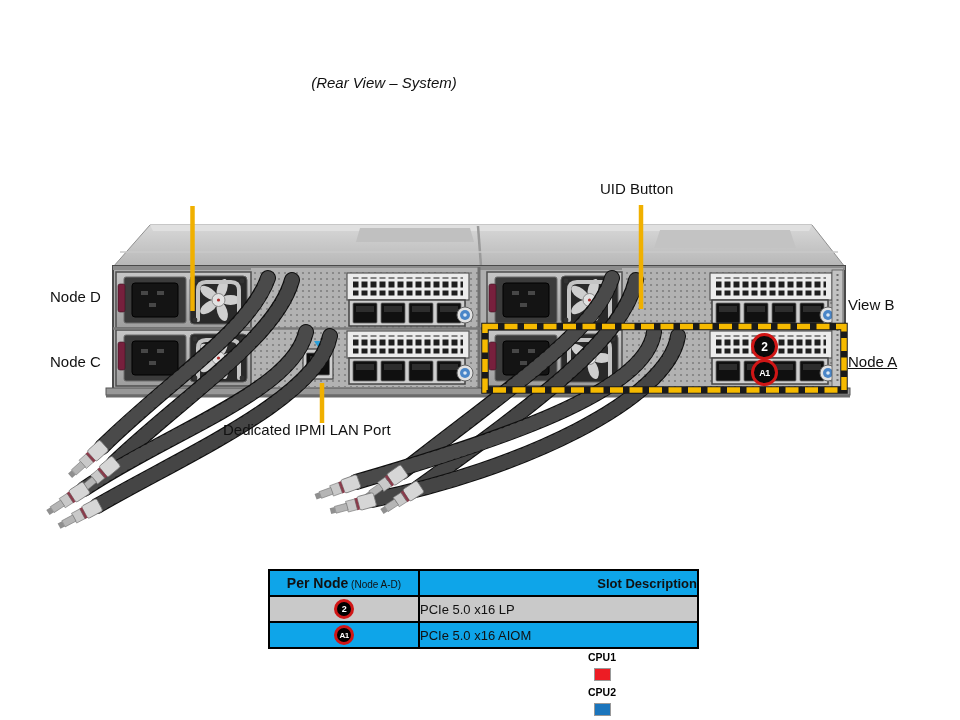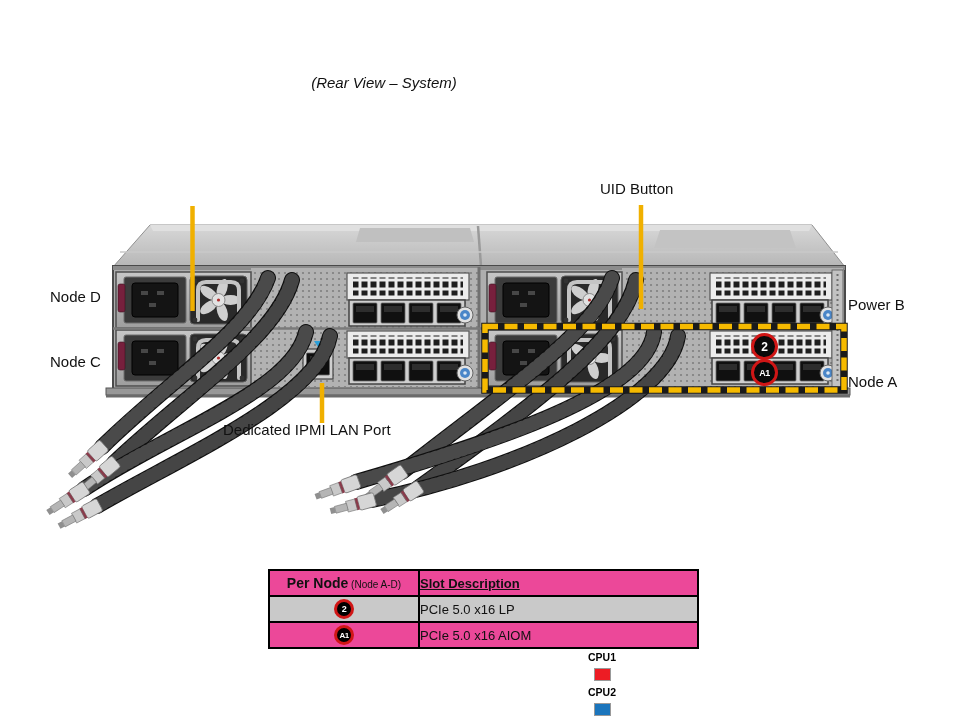--- a/index.html
+++ b/index.html
@@ -8,41 +8,41 @@
     font-family:"Liberation Sans", sans-serif;overflow:hidden;color:#111;
   }
   .scene{position:absolute;left:0;top:0;}
   .lbl{position:absolute;font-size:15px;color:#111;white-space:nowrap;}
   .title{left:0;top:74px;width:768px;text-align:center;font-style:italic;font-size:15px;}
   .psu-label{left:55px;top:163px;width:280px;text-align:center;line-height:19px;}
   .uid-label{left:600px;top:180px;}
   .node-d{left:50px;top:288px;}
   .node-c{left:50px;top:353px;}
   .node-b{left:848px;top:296px;}
-  .node-a{left:848px;top:373px;}
+  .node-a{left:848px;top:353px;text-decoration:underline;}
   .ipmi-label{left:223px;top:421px;}
   .badge{
     position:absolute;border-radius:50%;background:#0a0a0a;color:#fff;
     display:flex;align-items:center;justify-content:center;font-weight:bold;
     box-sizing:content-box;border:3px solid #d01616;
   }
   .badge-lp{left:751px;top:333px;width:21px;height:21px;font-size:12px;}
   .badge-aiom{left:751px;top:359px;width:21px;height:21px;font-size:9px;letter-spacing:-0.5px;}
   table.slot-table{
     position:absolute;left:268px;top:569px;border-collapse:collapse;
-    background:#ec4899;table-layout:fixed;
+    background:#0ea5e9;table-layout:fixed;
   }
   table.slot-table th, table.slot-table td{
     border:2px solid #000;padding:0;height:24px;overflow:hidden;
   }
   .col-node{width:148px;text-align:center;}
   .col-desc{width:277px;}
   th.col-node{font-size:14px;font-weight:bold;}
   th .sub{font-size:10px;font-weight:normal;}
-  th.col-desc{font-size:13px;font-weight:bold;text-align:left;text-decoration:underline;}
+  th.col-desc{font-size:13px;font-weight:bold;text-align:right;}
   td.col-desc{font-size:13px;font-weight:normal;text-align:left;padding-left:10px;}
   tr.row-gray{background:#c9c9c9;}
   .tbadge{
     display:inline-flex;width:14px;height:14px;border-radius:50%;
     background:#000;border:3px solid #d01616;color:#fff;font-size:9px;
     font-weight:bold;align-items:center;justify-content:center;vertical-align:middle;
     letter-spacing:-0.5px;
   }
   .legend{
     position:absolute;left:588px;top:651px;display:flex;align-items:center;
@@ -214,21 +214,21 @@
 <div class="lbl title">(Rear View – System)</div>
 
 <div class="lbl psu-label">
 </div>
 
 <div class="lbl uid-label">UID Button</div>
 <div class="lbl ipmi-label">Dedicated IPMI LAN Port</div>
 
 <div class="lbl node-d">Node D</div>
 <div class="lbl node-c">Node C</div>
-<div class="lbl node-b">Power B</div>
+<div class="lbl node-b">View B</div>
 <div class="lbl node-a">Node A</div>
 
 <div class="badge badge-lp" style="border-color: rgb(208, 22, 22);">2</div>
 <div class="badge badge-aiom" style="border-color: rgb(208, 22, 22);">A1</div>
 
 <table class="slot-table">
   <tbody>
       <tr>
     <th class="col-node">
       <span>Per Node</span><span class="sub"> (Node A-D)</span>

